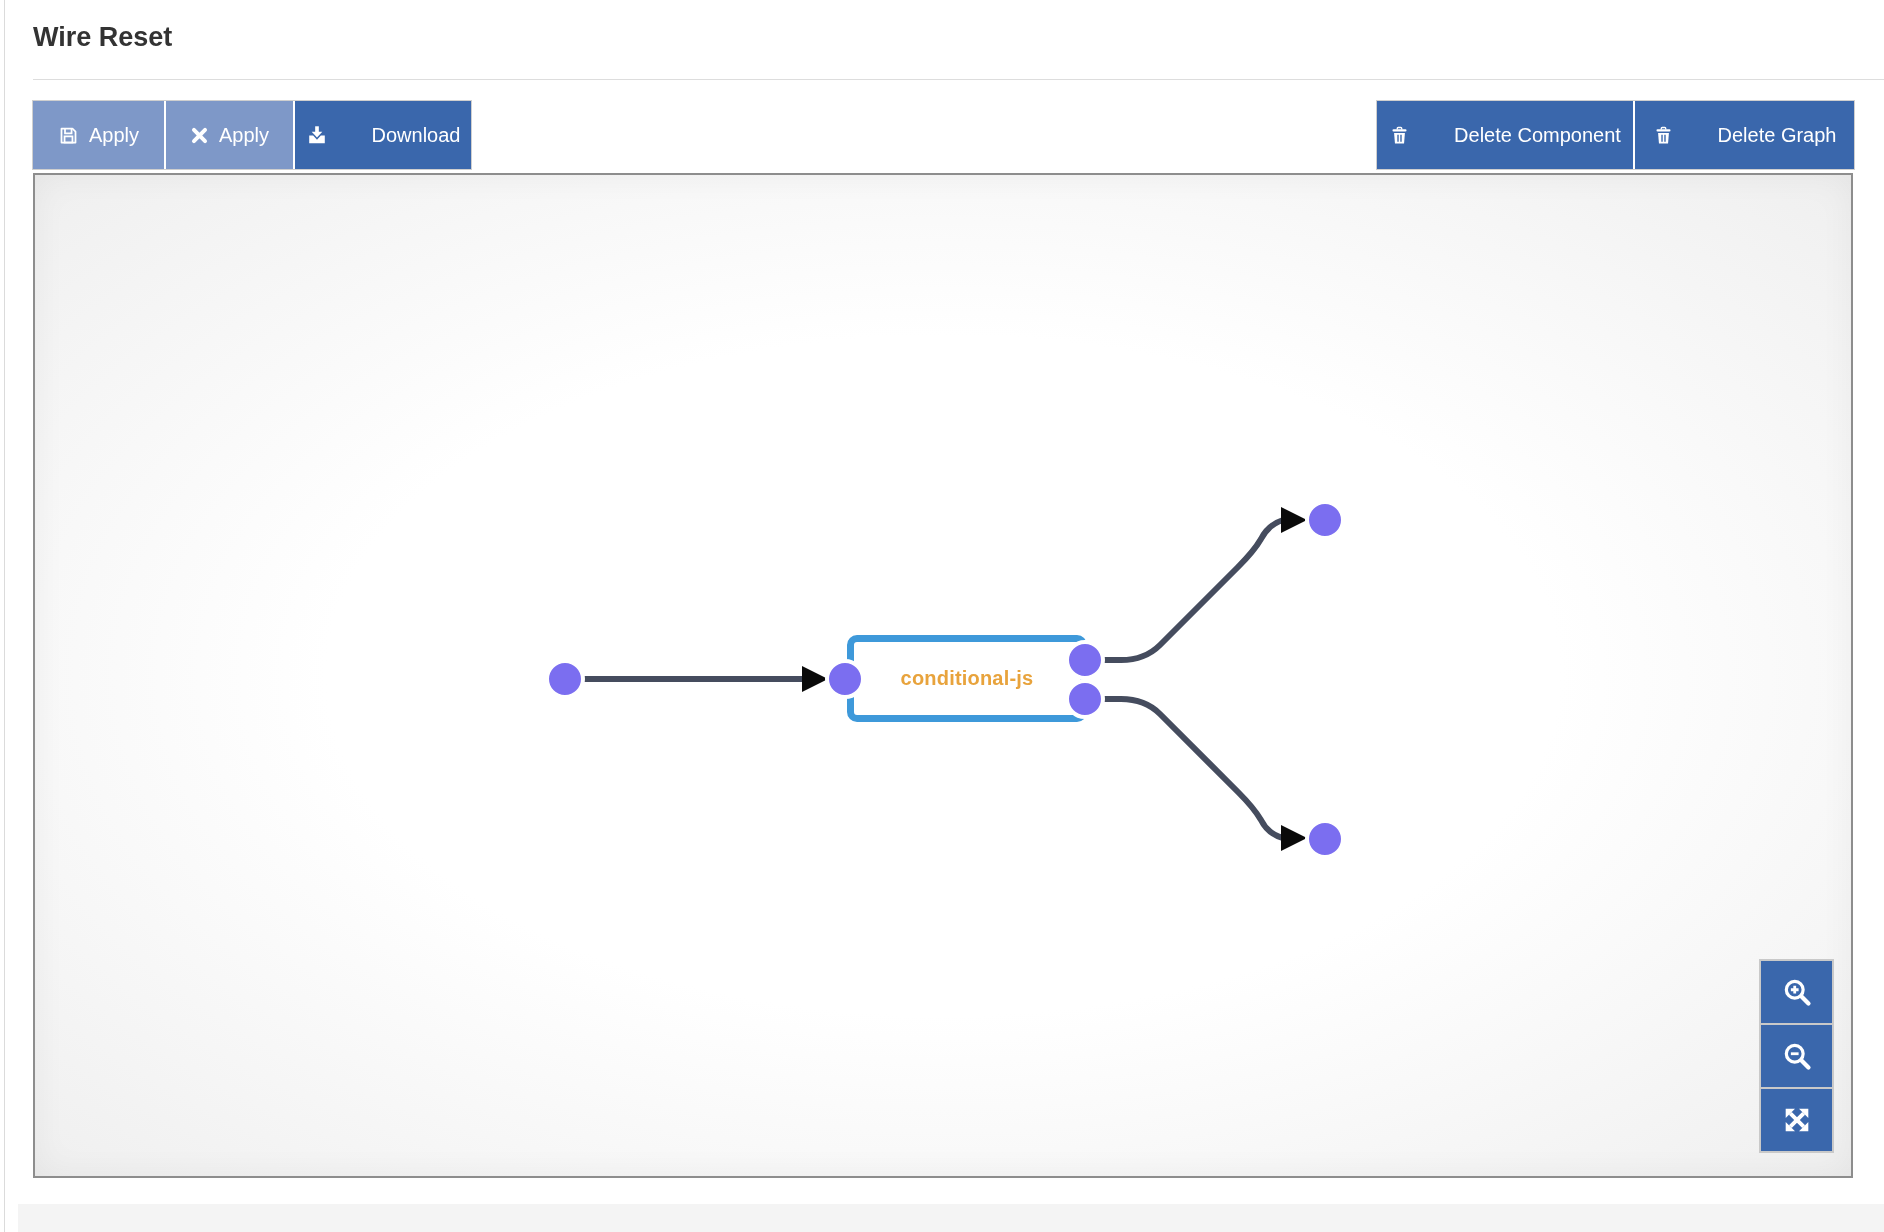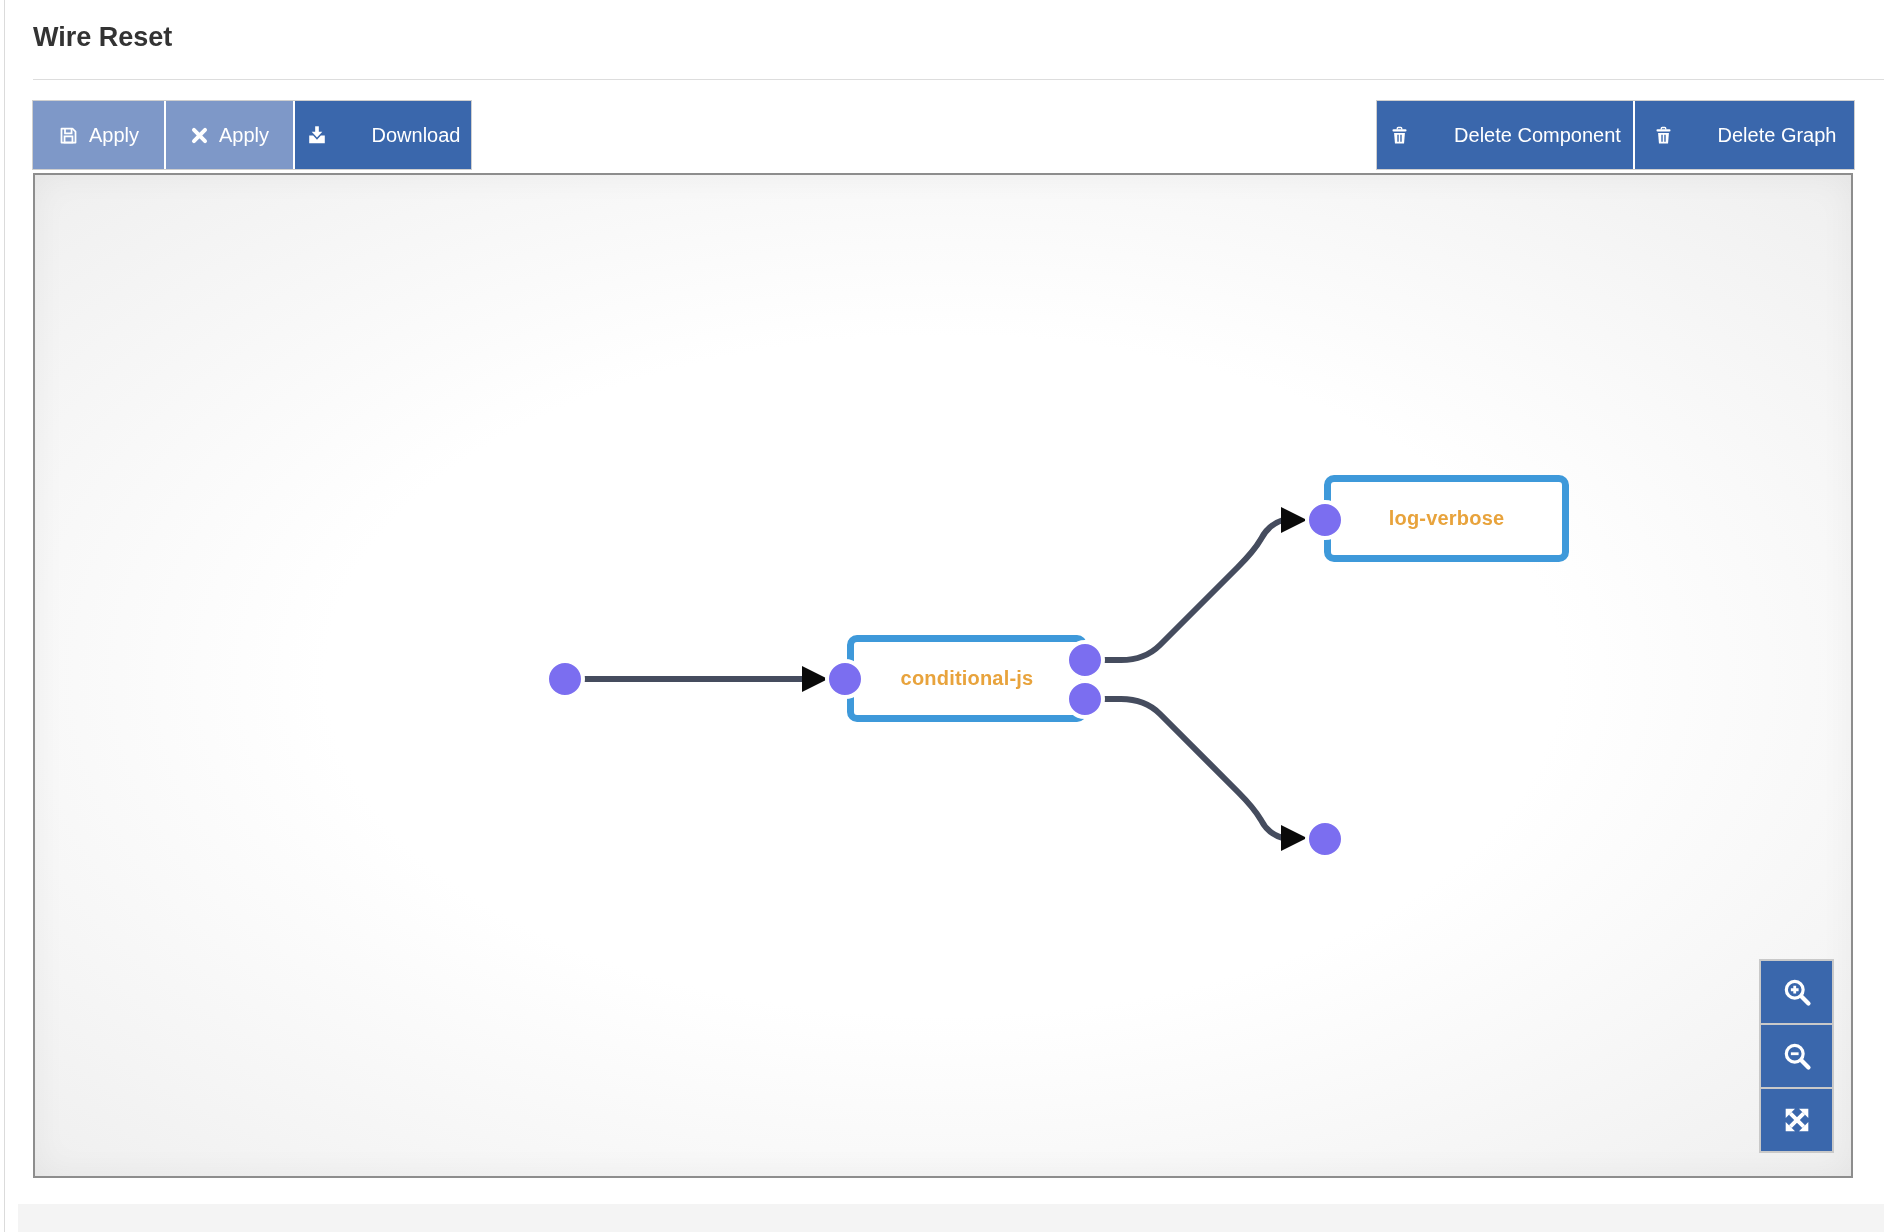--- a/index.html
+++ b/index.html
@@ -127,23 +127,20 @@
     </g>
     <g>
       <path d="M1050 524 L1086 524 Q1110 524 1125 539 L1203 617 Q1219 633 1226 645 Q1233 659 1248 663" stroke="#454C5E" stroke-width="6" fill="none" stroke-linejoin="round"></path>
       <polygon points="1246,650 1246,676 1272,663" fill="#0a0a0a"></polygon>
     </g>
   </svg>
 
   <div class="node node-conditional">
     <span class="node-label">conditional-js</span>
   </div>
-  <div class="node node-log-verbose">
-    <span class="node-label">log-verbose</span>
-  </div>
 
   <div class="port port-timer-out"></div>
   <div class="port port-cond-in"></div>
   <div class="port port-cond-out1"></div>
   <div class="port port-cond-out2"></div>
   <div class="port port-logv-in"></div>
   <div class="port port-logq-in"></div>
 
   <div class="zoom-group">
     <button class="zoom-btn">

